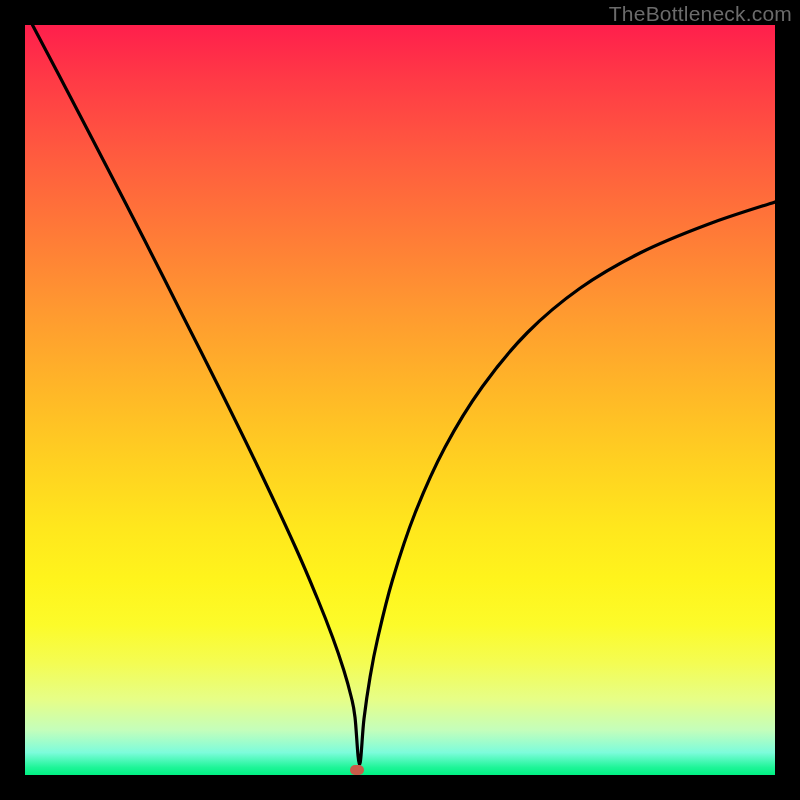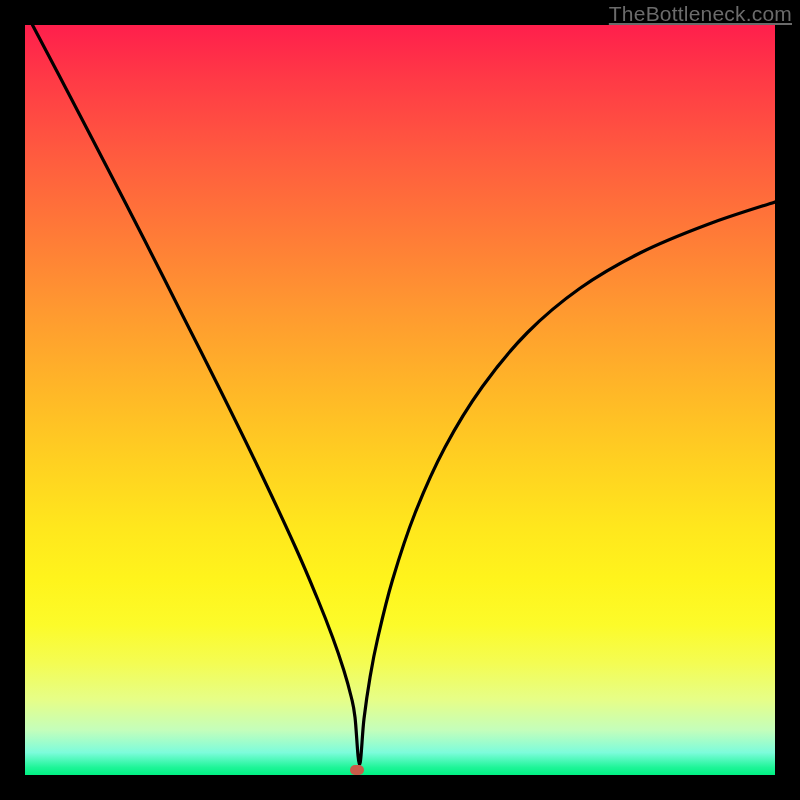--- a/index.html
+++ b/index.html
@@ -44,21 +44,20 @@
   }
   .watermark {
     position: absolute;
     top: 2px;
     right: 8px;
     color: #6b6b6b;
     font-size: 21px;
     font-weight: 400;
     letter-spacing: 0.2px;
     z-index: 5;
-    text-decoration: underline;
   }
   svg.curve {
     position: absolute;
     left: 0;
     top: 0;
     width: 750px;
     height: 750px;
     z-index: 2;
   }
   .marker {

